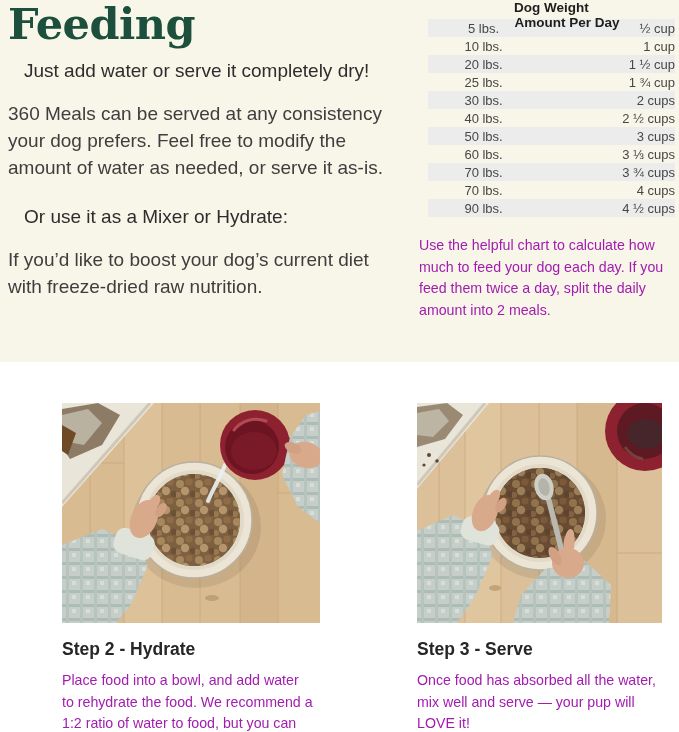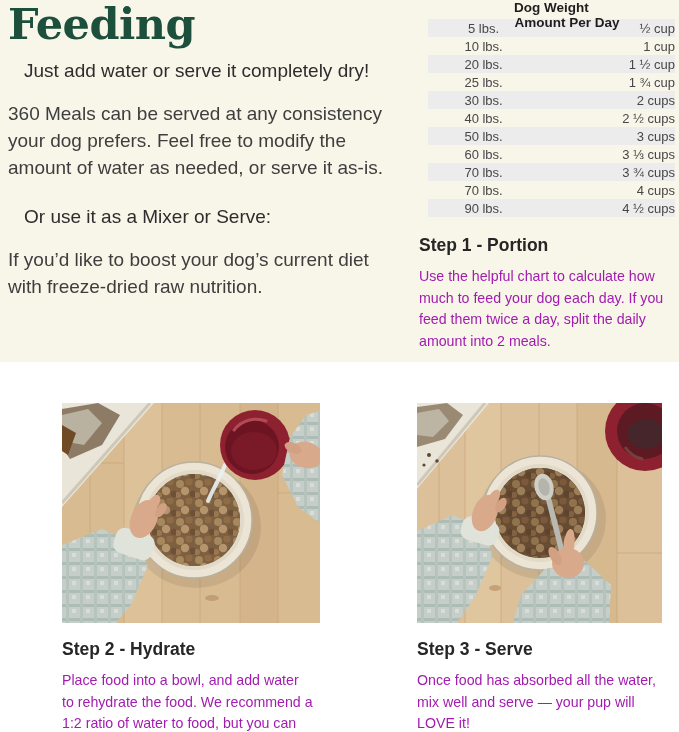--- a/index.html
+++ b/index.html
@@ -43,21 +43,21 @@
 <div class="page">
 
   <div class="hero">
 
     <div class="hero-left">
       <h1 class="main-title">
         <span>Feeding</span><br>
       </h1>
       <p class="lead-head">Just add water or serve it completely dry!</p>
       <p class="lead-body">360 Meals can be served at any consistency your dog prefers. Feel free to modify the amount of water as needed, or serve it as-is.</p>
-      <p class="mix-head">Or use it as a Mixer or Serve:</p>
+      <p class="mix-head">Or use it as a Mixer or Hydrate:</p>
       <p class="mix-body">If you’d like to boost your dog’s current diet with freeze-dried raw nutrition.</p>
     </div>
 
     <div class="ftable">
       <div class="ft-head">
         <div class="c1">Dog Weight</div>
         <div class="c2">Amount Per Day</div>
       </div>
       <div class="ft-rows">
         <div class="ft-row">
@@ -101,21 +101,20 @@
             <div class="c2">4 cups</div>
           </div>
         <div class="ft-row">
             <div class="c1">90 lbs.</div>
             <div class="c2">4 ½ cups</div>
           </div>
       </div>
     </div>
 
     <div class="step1">
-      <p class="step-title">Step 1 - Portion</p>
       <p class="step-body">Use the helpful chart to calculate how much to feed your dog each day. If you feed them twice a day, split the daily amount into 2 meals.</p>
     </div>
   </div>
 
   <div class="fig fig1">
     <svg viewBox="0 0 258 220" xmlns="http://www.w3.org/2000/svg">
       <defs>
         <pattern id="kib1" width="19" height="19" patternUnits="userSpaceOnUse">
           <rect width="19" height="19" fill="#7d5f41"></rect>
           <circle cx="4" cy="5" r="4" fill="#a7875c"></circle>

